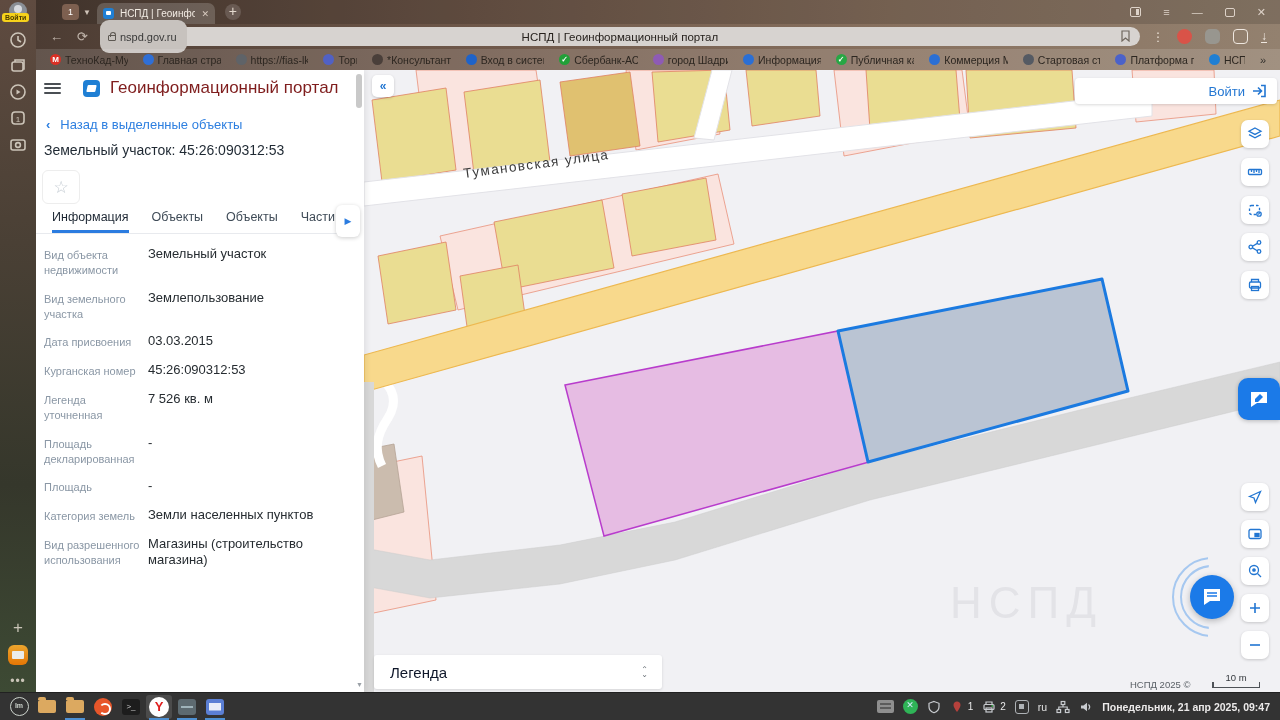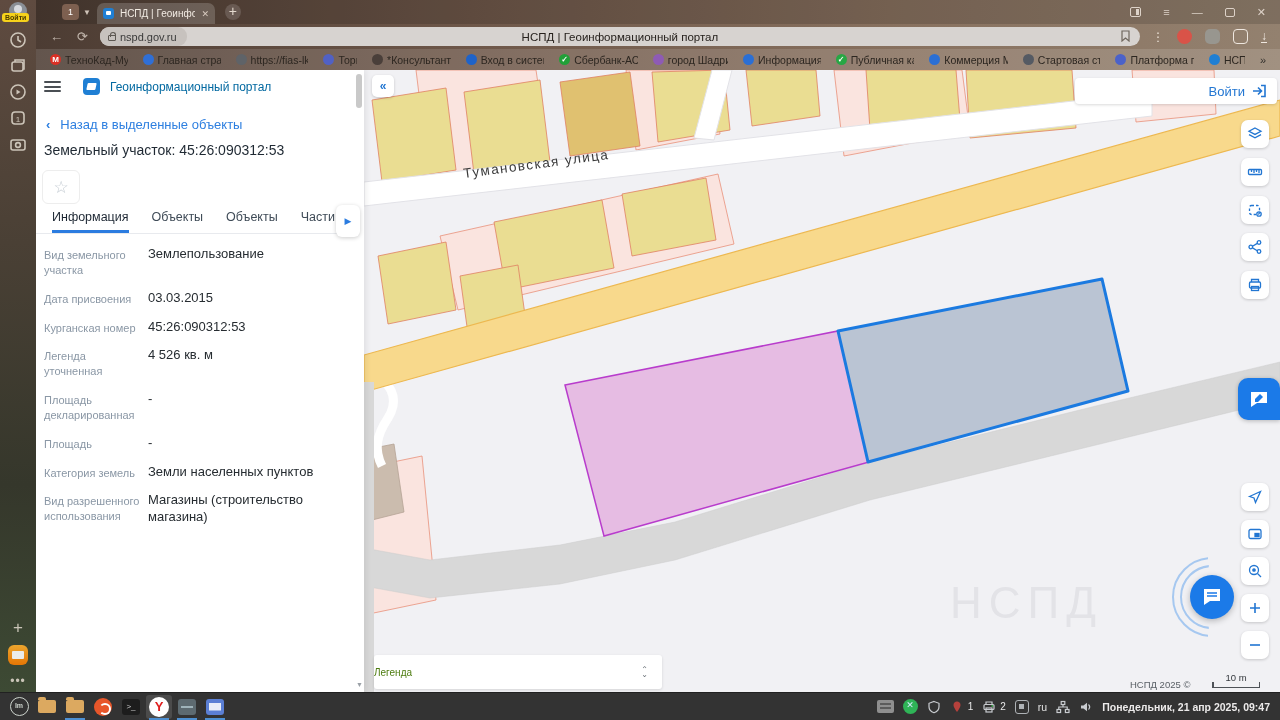--- a/index.html
+++ b/index.html
@@ -43,21 +43,21 @@
   .winctl span { font-size:11px; line-height:1; }
   .wc-box { width:10px; height:9px; border:1.4px solid #ddd2c8; border-radius:2px; }
   .wc-panels { width:11px; height:10px; border:1.4px solid #ddd2c8; border-radius:2px; position:relative;}
   .wc-panels::after{content:"";position:absolute;right:1px;top:1px;width:3px;height:6px;background:#ddd2c8;}
 
   .addrrow { position:absolute; left:0; top:24px; right:0; height:25px; display:flex; align-items:center; }
   .nav-ic { color:#e6dcd2; font-size:13px; margin-left:14px; opacity:.75; }
   .addrfield { position:relative; margin-left:12px; width:1040px; height:19px; background:#d7d3d0;
     border-radius:10px; display:flex; align-items:center; }
   .lockpill { display:flex; align-items:center; gap:4px; background:#c7c2be; border-radius:9px;
-    height:19px; padding:0 10px 0 8px; }
+    height:33px; padding:0 10px 0 8px; }
   .lock { width:8px; height:6px; border:1.2px solid #5d5852; border-radius:1px; position:relative; margin-top:3px;}
   .lock::before{content:"";position:absolute;left:1px;top:-4px;width:4px;height:4px;border:1.2px solid #5d5852;border-bottom:none;border-radius:3px 3px 0 0;}
   .url { font-size:11px; color:#3a3a3a; }
   .ptitle { position:absolute; left:0; right:0; text-align:center; font-size:11.5px; color:#26211d; }
   .flag { position:absolute; right:10px; top:3px; width:9px; height:12px; color:#6f675e; }
   .addr-right { display:flex; align-items:center; gap:13px; margin-left:12px; }
   .dots3 { color:#eee4da; font-size:12px; letter-spacing:0; }
   .ext { width:15px; height:15px; border-radius:50%; }
   .ext.e1 { background:#d95348; }
   .ext.e2 { background:#98968f; border-radius:5px; }
@@ -92,38 +92,38 @@
     box-shadow:0 1px 4px rgba(0,0,0,.25); }
   .bigchat { position:absolute; left:826px; top:505px; width:44px; height:44px; border-radius:50%;
     background:#1b7ae8; display:flex; align-items:center; justify-content:center;
     box-shadow:0 2px 6px rgba(0,0,0,.25); z-index:3;}
   .ripple { position:absolute; border:2px solid rgba(27,122,232,.35); border-radius:50%;
     clip-path:inset(0 55% 0 0); z-index:2;}
   .r1 { left:816px; top:495px; width:64px; height:64px; }
   .r2 { left:808px; top:487px; width:80px; height:80px; }
   .legendbar { position:absolute; left:10px; top:585px; width:288px; height:34px; background:#fff;
     border-radius:3px; box-shadow:0 1px 3px rgba(0,0,0,.12); display:flex; align-items:center; }
-  .legendbar .lg { font-size:10px; color:#4d7c0f; }
+  .legendbar .lg { font-size:15px; color:#0f172a; margin-left:16px; }
   .legendbar .sort { margin-left:auto; margin-right:14px; color:#6b7278; font-size:8px; line-height:5px;
     display:flex; flex-direction:column; }
   .attrib { position:absolute; left:766px; top:609px; font-size:9.5px; color:#5a6066; }
   .scalebar { position:absolute; left:848px; top:602px; width:48px; height:16px;
     border-bottom:1.5px solid #4e5257; text-align:center; font-size:9.5px; color:#33373c; }
   .scalebar::before,.scalebar::after { content:""; position:absolute; bottom:0; width:1.5px; height:5px; background:#4e5257;}
   .scalebar::before{ left:0; } .scalebar::after{ right:0; }
 
   
   .panel { position:absolute; left:0; top:0; width:328px; height:622px; background:#fff;
     box-shadow:2px 0 6px rgba(0,0,0,.08); overflow:hidden; z-index:5;}
   .phead { position:absolute; left:8px; top:8px; display:flex; align-items:center; gap:10px; }
   .burger { width:17px; height:13px; display:flex; flex-direction:column; justify-content:space-between; padding:1px 0;}
   .burger i { display:block; height:2px; background:#4a4f54; border-radius:1px; }
   .plogo { width:17px; height:17px; background:#1f7fd4; border-radius:4px; position:relative; margin-left:12px;}
   .plogo::after{content:"";position:absolute;left:4px;top:5px;width:9px;height:7px;background:#fff;border-radius:1px;transform:skewX(-12deg);}
-  .ptext { font-size:12px; color:#0369a1; }
+  .ptext { font-size:17px; color:#7f1d1d; }
   .backlink { position:absolute; left:10px; top:47px; color:#2d7fe0; font-size:13px; display:flex; gap:10px; align-items:center;}
   .backlink .ch { font-size:13px; font-weight:bold; }
   .ltitle { position:absolute; left:8px; top:72px; font-size:14px; font-weight:500; color:#1f2933; }
   .starbox { position:absolute; left:6px; top:100px; width:38px; height:34px; border:1px solid #ededed;
     border-radius:6px; color:#c3cbd2; font-size:17px; display:flex; align-items:center; justify-content:center;}
   .ptabs { position:absolute; left:0; top:140px; width:312px; height:24px; border-bottom:1px solid #e8eaee;
     display:flex; gap:23px; padding-left:16px; }
   .ptab { font-size:12.5px; color:#3f4b57; white-space:nowrap; padding-bottom:6px; }
   .ptab.active { color:#1d2733; border-bottom:3px solid #2b7ce0; }
   .ptab.frag { overflow:hidden; width:10px; }
@@ -481,34 +481,38 @@
       <span class="ptab">Объекты</span>
       <span class="ptab">Объекты</span>
       <span class="ptab">Части ЗУ</span>
 
       <span class="ptab frag">Г</span>
     </div>
     <div class="pager">▶</div>
 
     <div class="rows">
       <div class="row">
+          <span class="rl">Вид объекта недвижимости</span>
+          <span class="rv">Земельный участок</span>
+        </div>
+      <div class="row">
           <span class="rl">Вид земельного участка</span>
           <span class="rv">Землепользование</span>
         </div>
       <div class="row">
           <span class="rl">Дата присвоения</span>
           <span class="rv">03.03.2015</span>
         </div>
       <div class="row">
           <span class="rl">Курганская номер</span>
           <span class="rv">45:26:090312:53</span>
         </div>
       <div class="row">
           <span class="rl">Легенда уточненная</span>
-          <span class="rv">4 526 кв. м</span>
+          <span class="rv">7 526 кв. м</span>
         </div>
       <div class="row">
           <span class="rl">Площадь декларированная</span>
           <span class="rv">-</span>
         </div>
       <div class="row">
           <span class="rl">Площадь</span>
           <span class="rv">-</span>
         </div>
       <div class="row">

